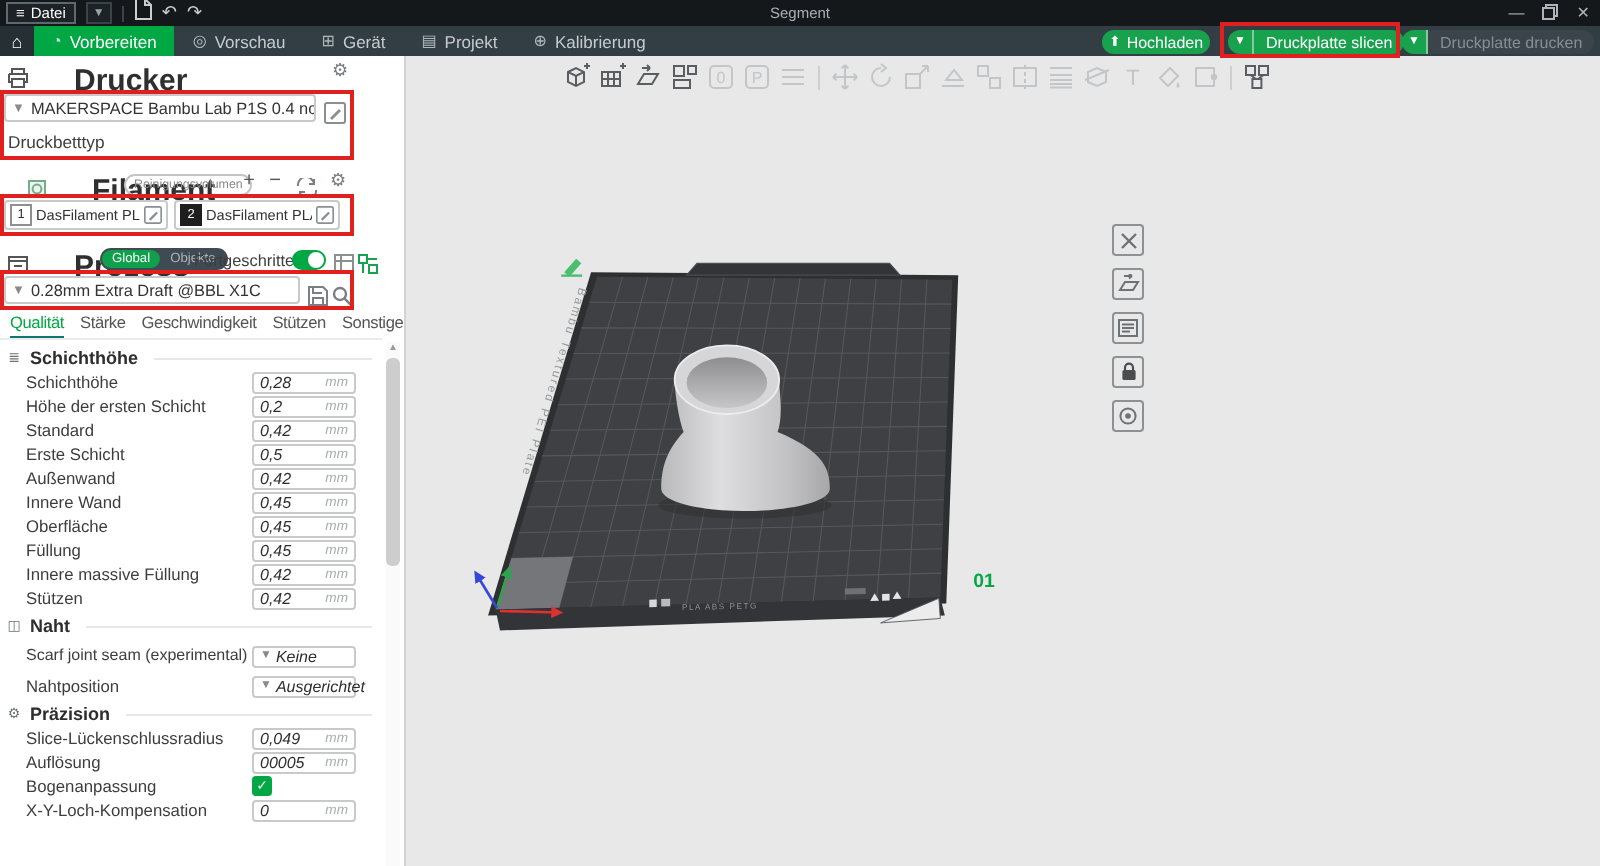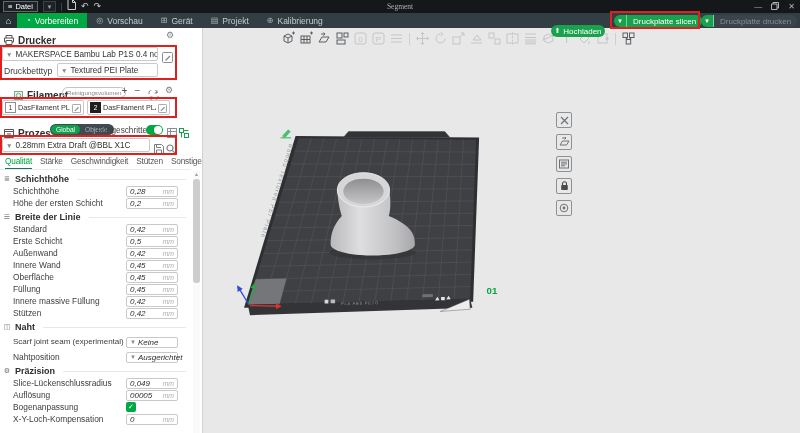--- a/index.html
+++ b/index.html
@@ -8,48 +8,48 @@
   
   .titlebar{position:absolute;left:0;top:0;width:800px;height:13px;background:#14181B;z-index:30;}
   .tb-left{position:absolute;left:3px;top:0;height:13px;display:flex;align-items:center;gap:5px;}
   .file-btn{display:flex;align-items:center;gap:3px;border:1px solid #5E686D;height:9px;padding:0 4px;
             color:#FFFFFF;font-size:7.5px;background:#1C2226;}
   .file-chev{border:1px solid #3A4347;height:9px;width:11px;color:#9AA2A6;font-size:6px;
              display:flex;align-items:center;justify-content:center;background:#1C2226;}
   .tb-ic{color:#C9CED1;font-size:9px;line-height:13px;}
   .tb-sep{width:1px;height:8px;background:#3A4347;}
   .window-title{position:absolute;left:0;right:0;top:0;height:13px;text-align:center;color:#A9AFB3;
-                font-size:7.5px;line-height:13px;font-family:Liberation Serif, serif;}
+                font-size:7.5px;line-height:13px;}
   .tb-right{position:absolute;right:5px;top:0;height:13px;display:flex;align-items:center;gap:9px;color:#AEB4B7;font-size:8px;}
   
   .navbar{position:absolute;left:0;top:13px;width:800px;height:15px;background:#333E44;z-index:30;}
   .home-btn{position:absolute;left:0;top:0;width:17px;height:15px;background:#262F34;color:#fff;
             display:flex;align-items:center;justify-content:center;font-size:9px;}
   .nav-tabs{position:absolute;left:17px;top:0;height:15px;display:flex;}
   .nav-tab{display:flex;align-items:center;gap:4px;padding:0 9px;height:15px;color:#C6CBCE;font-size:8.5px;}
   .nav-tab .nticon{font-size:8px;opacity:.85;}
   .nav-tab.active{background:#00A843;color:#fff;}
   .btn{height:12px;border-radius:7px;font-size:8px;display:flex;align-items:center;justify-content:center;box-sizing:border-box;}
-  .upload-btn{position:absolute;left:551px;top:2px;width:54px;background:#19A24D;color:#fff;gap:3px;margin-top:10px;}
+  .upload-btn{position:absolute;left:551px;top:2px;width:54px;background:#19A24D;color:#fff;gap:3px;}
   .split{position:absolute;top:2px;display:flex;height:12px;}
   .split .chev{width:13px;border-radius:7px 0 0 7px;background:#19A24D;color:#fff;display:flex;align-items:center;
                justify-content:center;font-size:6px;border-right:1px solid rgba(255,255,255,.45);box-sizing:border-box;}
   .split .main{border-radius:0 7px 7px 0;padding:0 6px;font-size:8px;display:flex;align-items:center;}
   .slice-group{left:614px;}
   .slice-group .main{background:#19A24D;color:#fff;}
   .print-group{left:701px;}
   .print-group .main{background:#3A444A;color:#878F95;}
   
   .ann{position:absolute;border:2px solid #E0201E;box-sizing:border-box;pointer-events:none;z-index:60;}
   
   .sidebar{position:absolute;left:0;top:28px;width:203px;height:405px;background:#fff;box-sizing:border-box;
            border-right:1px solid #D2D2D2;z-index:20;}
   .abs{position:absolute;}
   .hdr{display:flex;align-items:center;gap:4px;}
-  .hdr-t{font-size:10px;font-weight:bold;color:#2F2F2F;}
+  .hdr-t{font-size:15px;font-weight:bold;color:#2F2F2F;margin-left:19px;}
   .gear{color:#7B7F83;font-size:9px;}
   .sel{border:1px solid #C9C9C9;border-radius:2px;height:14px;display:flex;align-items:center;background:#fff;
        font-size:8.2px;color:#333;padding:0 3px;gap:3px;box-sizing:border-box;white-space:nowrap;overflow:hidden;}
   .sel .chv{font-size:6.5px;color:#8A8A8A;}
   .lbl{font-size:8.6px;color:#3D3D3D;}
   .editic{width:11px;height:11px;color:#8A8F93;}
   .pill{border:1px solid #C4C4C4;border-radius:7px;font-size:6.2px;color:#8A8A8A;padding:0 4px;height:9px;
         display:flex;align-items:center;}
   .pm{font-size:10px;color:#555;width:9px;text-align:center;line-height:10px;}
   .slot{position:absolute;height:15px;border:1px solid #C9C9C9;border-radius:2px;background:#fff;display:flex;
@@ -185,24 +185,20 @@
     <span class="chv">▼</span>
     <span>MAKERSPACE Bambu Lab P1S 0.4 nozzle</span>
   </div>
   <span class="abs editic" style="left:162px;top:21px;">
     <svg width="11" height="11" viewBox="0 0 11 11">
         <rect x="0.5" y="0.5" width="10" height="10" rx="1" fill="none" stroke="#8A8F93"></rect>
         <path d="M3,8 L7.5,3.5 L8.5,4.5 L4,9 Z" fill="#8A8F93"></path>
       </svg>
   </span>
   <span class="abs lbl" style="left:4px;top:38px;">Druckbetttyp</span>
-  <div class="abs sel" style="left:57px;top:35px;width:101px;">
-    <span class="chv">▼</span>
-    <span>Textured PEI Plate</span>
-  </div>
 
   <div class="abs hdr" style="left:14px;top:58px;">
     <span>
       <svg width="9" height="9" viewBox="0 0 9 9">
           <rect x="0.5" y="0.5" width="8" height="8" fill="#E9F6EE" stroke="#7AA98C"></rect>
           <circle cx="4.5" cy="4.5" r="2.2" fill="none" stroke="#7AA98C"></circle>
         </svg>
     </span>
     <span class="hdr-t">Filament</span>
   </div>
@@ -307,25 +303,20 @@
         </span>
     </div>
     <div class="prow">
       <span class="plab">Höhe der ersten Schicht</span>
       <span class="pbox">
           <span class="pval">0,2</span>
           <span class="punit">mm</span>
         </span>
     </div>
 
-    <div class="psec">
-      <span class="psec-i">☰</span>
-      <span class="psec-t">Breite der Linie</span>
-        <span class="psec-rule"></span>
-    </div>
     <div class="prow">
       <span class="plab">Standard</span>
       <span class="pbox">
           <span class="pval">0,42</span>
           <span class="punit">mm</span>
         </span>
     </div>
     <div class="prow">
       <span class="plab">Erste Schicht</span>
       <span class="pbox">

